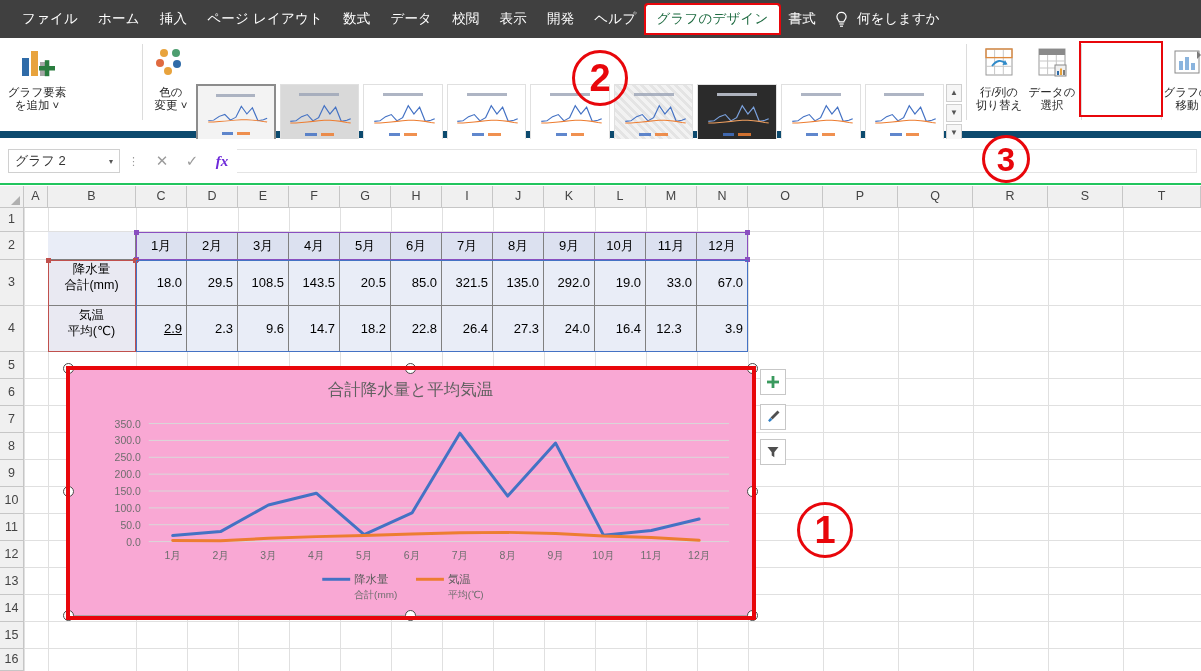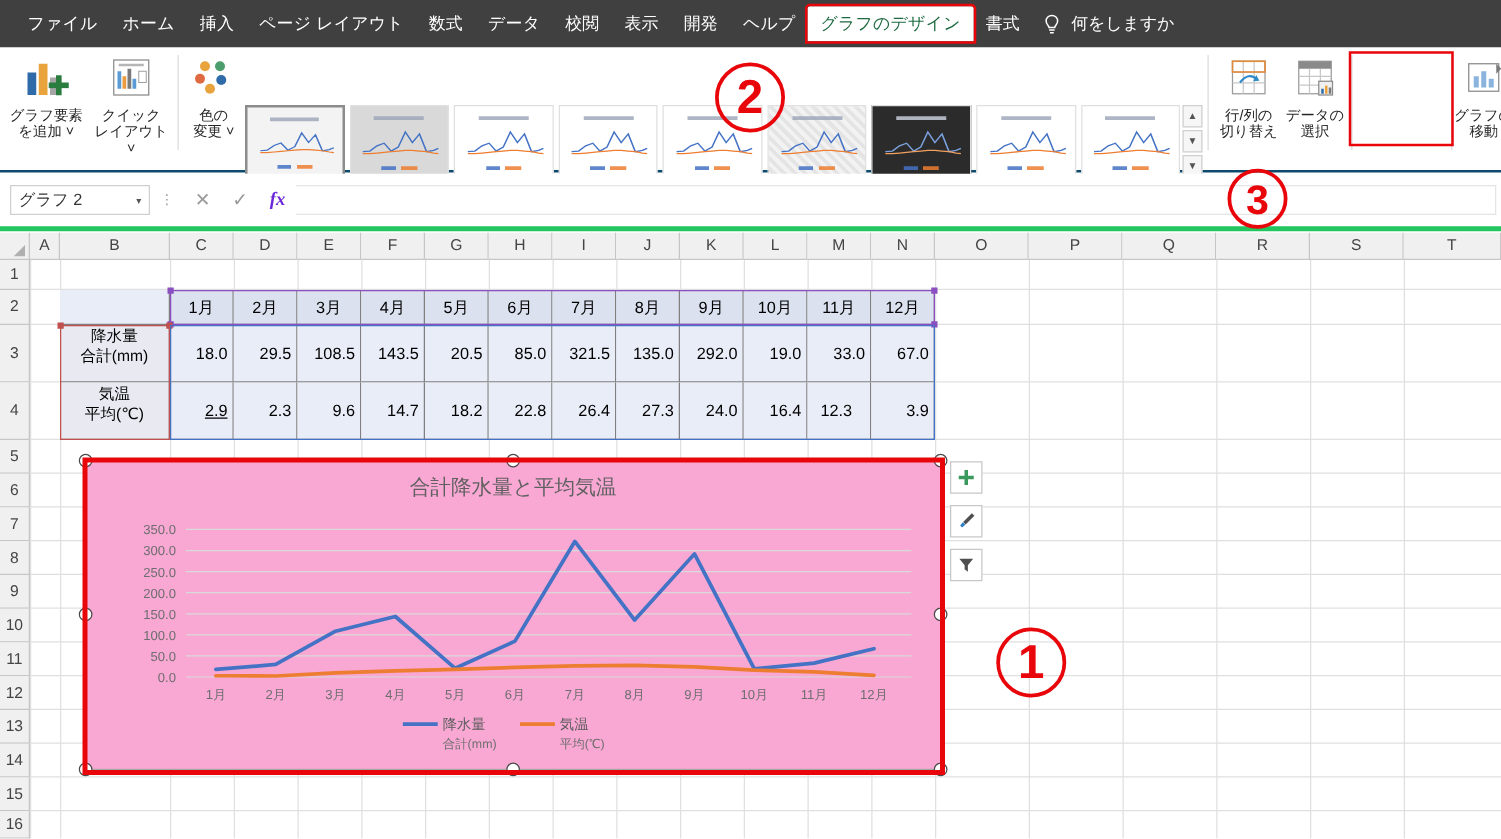--- a/index.html
+++ b/index.html
@@ -31,21 +31,21 @@
   .tell-me { display: flex; align-items: center; gap: 8px; margin-left: 8px; }
   .bulb {
     width: 15px; height: 17px; position: relative; display: inline-block;
   }
   .bulb svg { display: block; }
 
   
   .ribbon-body {
     position: absolute; left: 0; top: 38px; width: 1201px; height: 100px;
     background: #fff;
-    border-bottom: 2px solid #0c4a6e;
+    border-bottom: 7px solid #0c4a6e;
   }
   .rb-sep { position: absolute; top: 6px; width: 1px; height: 76px; background: #dcdcdc; }
 
   .grp-label {
     position: absolute; font-size: 11px; color: #666;
     text-align: center; white-space: nowrap;
   }
 
   .big-btn {
     position: absolute; text-align: center;
@@ -83,21 +83,21 @@
   .gal-scroll div {
     width: 16px; height: 18px; border: 1px solid #cfcfcf; background: #f6f6f6;
     font-size: 8px; color: #555; text-align: center; line-height: 16px;
   }
 
   .hl-box { position: absolute; border: 2.5px solid #e8060b; pointer-events: none; }
 
   
   .fbar {
     position: absolute; left: 0; top: 139px; width: 1201px; height: 46px;
-    background: #fff; border-bottom: 4px solid #22c55e;
+    background: #fff; border-bottom: 2px solid #22c55e;
     display: flex; align-items: center;
   }
   .namebox {
     margin-left: 8px; width: 112px; height: 24px; border: 1px solid #d0d0d0;
     background: #fff; display: flex; align-items: center;
     font-size: 13px; color: #333; padding: 0 6px; justify-content: space-between;
   }
   .namebox .cv { font-size: 8px; color: #555; }
   .fbar-dots { margin: 0 8px; color: #9a9a9a; font-size: 11px; letter-spacing: 0; line-height: 4px;}
   .fbtn { width: 30px; text-align: center; color: #9b9b9b; font-size: 15px; }
@@ -209,35 +209,20 @@
           <rect x="14" y="5" width="7" height="25" fill="#e8a33d"></rect>
           <rect x="23" y="16" width="7" height="14" fill="#a6a6a6"></rect>
           <rect x="22" y="20" width="16" height="4.5" fill="#2a7d3f"></rect>
           <rect x="27.8" y="14.2" width="4.5" height="16" fill="#2a7d3f"></rect>
         </svg>
       </span>
       <span>グラフ要素</span><br>
       <span>を追加 ˅</span>
     </div>
 
-    <div class="big-btn" style="left:72px; top:8px; width:66px;">
-      <span class="ic">
-        <svg width="40" height="34" viewBox="0 0 40 34">
-          <rect x="6" y="2" width="28" height="28" fill="#fff" stroke="#8a8a8a" stroke-width="1"></rect>
-          <rect x="10" y="5" width="20" height="2" fill="#b5b5b5"></rect>
-          <rect x="9" y="11" width="3" height="14" fill="#5b9bd5"></rect>
-          <rect x="13" y="15" width="3" height="10" fill="#ed9b40"></rect>
-          <rect x="17" y="9" width="3" height="16" fill="#7a7a7a"></rect>
-          <rect x="21" y="17" width="3" height="8" fill="#5b9bd5"></rect>
-          <rect x="26" y="11" width="6" height="9" fill="#fff" stroke="#a0a0a0" stroke-width=".8"></rect>
-        </svg>
-      </span>
-      <span>クイック</span><br>
-      <span>レイアウト ˅</span>
-    </div>
 
     <div class="grp-label" style="left:6px; top:116px; width:132px;">グラフのレイアウト</div>
     <div class="rb-sep" style="left:142px;"></div>
 
     <div class="big-btn" style="left:148px; top:8px; width:46px;">
       <span class="ic">
         <svg width="40" height="34" viewBox="0 0 40 34">
           <circle cx="13" cy="7" r="4" fill="#e8a33d"></circle>
           <circle cx="25" cy="7" r="4" fill="#4d9e6f"></circle>
           <circle cx="9" cy="17" r="4" fill="#e06a3f"></circle>

